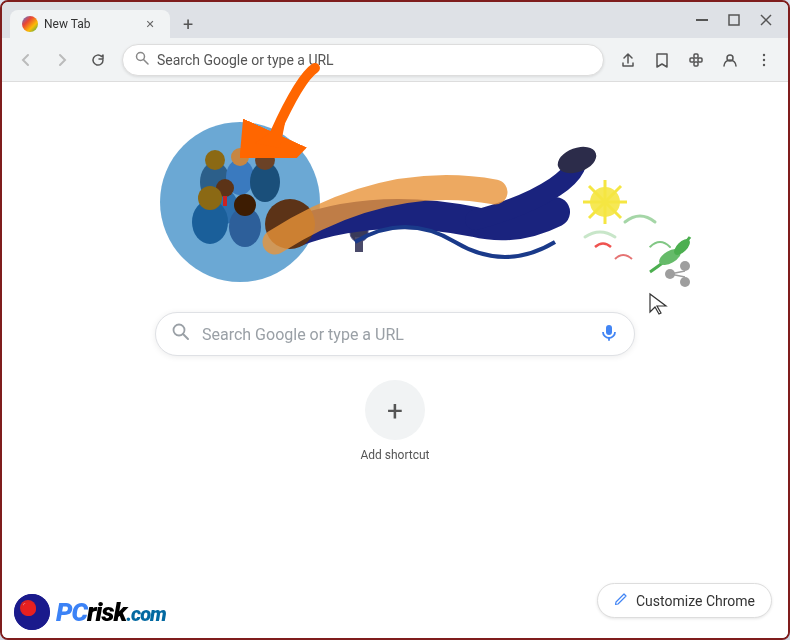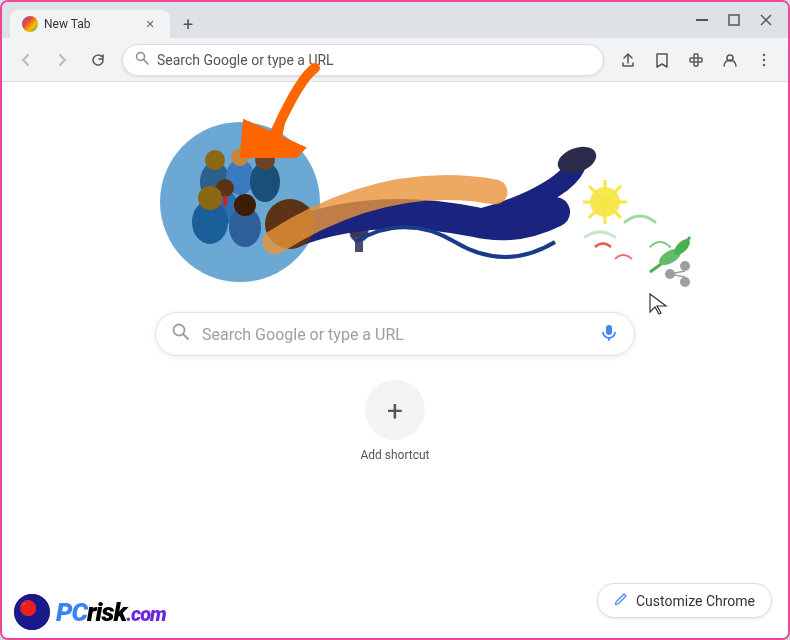--- a/index.html
+++ b/index.html
@@ -14,21 +14,21 @@
 
     
     .browser-window {
       width: 790px;
       height: 640px;
       background: #f1f3f4;
       border-radius: 8px;
       overflow: hidden;
       display: flex;
       flex-direction: column;
-      border: 2px solid #ec4899;
+      border: 2px solid #7f1d1d;
       box-shadow: 0 4px 20px rgba(0,0,0,0.3);
     }
 
     
     .title-bar {
       height: 36px;
       background: #dee1e6;
       display: flex;
       align-items: center;
       padding: 0 8px;
@@ -399,21 +399,21 @@
 
     .pcrisk-text .pc {
       color: #3b82f6;
     }
 
     .pcrisk-text .risk {
       color: #000000;
     }
 
     .pcrisk-text .dot-com {
-      color: #6d28d9;
+      color: #0369a1;
       font-size: 20px;
     }
 
     
     .orange-arrow {
       position: absolute;
       top: 58px;
       left: 240px;
       z-index: 50;
       pointer-events: none;

